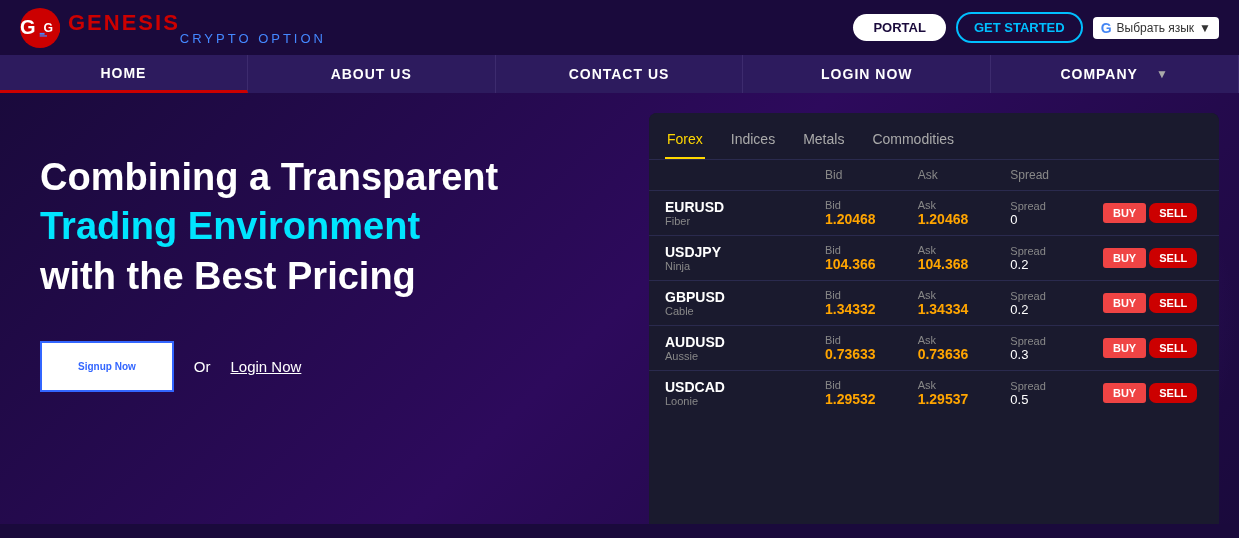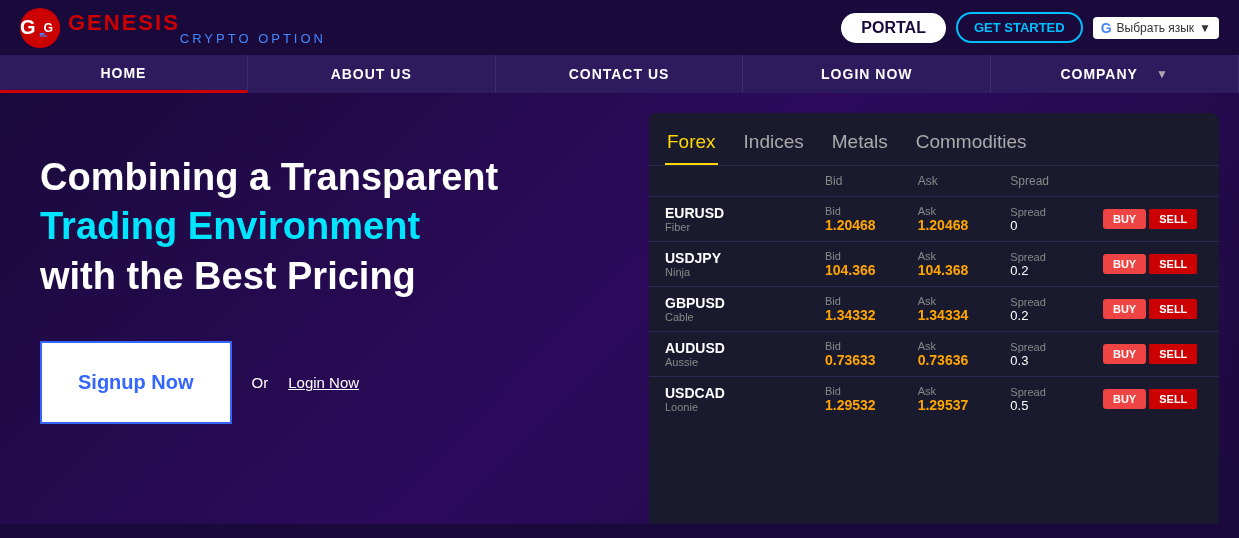--- a/index.html
+++ b/index.html
@@ -31,21 +31,21 @@
       font-weight: bold;
     }
     .logo-text { display: flex; flex-direction: row; }
     .logo-text .genesis { color: #cc0000; font-size: 22px; font-weight: bold; letter-spacing: 2px; }
     .logo-text .crypto-option { color: #4488ff; font-size: 13px; letter-spacing: 3px; margin-top: 21px; }
     .top-right { display: flex; align-items: center; gap: 10px; }
     .btn-portal {
       background: white; color: #1a0a3c;
       border: none; padding: 6px 20px;
       border-radius: 20px; font-weight: bold;
-      font-size: 16px; cursor: pointer;
+      font-size: 13px; cursor: pointer;
     }
     .btn-get-started {
       background: transparent; color: #00bfff;
       border: 2px solid #00bfff; padding: 6px 16px;
       border-radius: 20px; font-weight: bold;
       font-size: 13px; cursor: pointer;
     }
     .google-translate {
       background: white; border-radius: 4px;
       padding: 3px 8px; display: flex; align-items: center;
@@ -118,22 +118,22 @@
       color: white;
       font-weight: bold;
       line-height: 1.3;
       margin-bottom: 0;
     }
     .hero-title .highlight { color: #00e5ff; }
     .hero-cta { margin-top: 40px; display: flex; align-items: center; gap: 20px; }
     .btn-signup {
       background: white; color: #3366ff;
       border: 2px solid #3366ff;
-      padding: 28px 36px;
-      font-size: 20px; font-weight: bold;
+      padding: 18px 36px;
+      font-size: 10px; font-weight: bold;
       cursor: pointer;
     }
     .cta-or { color: white; font-size: 15px; }
     .btn-login-link {
       color: white; font-size: 15px;
       text-decoration: underline; cursor: pointer;
       background: none; border: none;
     }
 
     
@@ -149,21 +149,21 @@
 
     .tabs {
       display: flex;
       background: #1a1a2e;
       padding: 12px 16px 0;
       border-bottom: 1px solid #2a2a4e;
       gap: 24px;
     }
     .tab {
       color: #aaa;
-      font-size: 19px;
+      font-size: 14px;
       padding: 6px 2px 10px;
       cursor: pointer;
       border-bottom: 2px solid transparent;
     }
     .tab.active { color: #ffd700; border-bottom: 2px solid #ffd700; }
 
     .table-header {
       display: grid;
       grid-template-columns: 160px 1fr 1fr 1fr 100px;
       padding: 8px 16px;
@@ -186,21 +186,21 @@
     .buy-sell { display: flex; gap: 3px; }
     .btn-buy {
       background: #ef4444; color: white;
       border: none; padding: 4px 10px;
       border-radius: 3px; font-size: 11px;
       font-weight: bold; cursor: pointer;
     }
     .btn-sell {
       background: #cc0000; color: white;
       border: none; padding: 4px 10px;
-      border-radius: 1px; font-size: 11px;
+      border-radius: 7px; font-size: 11px;
       font-weight: bold; cursor: pointer;
     }
   </style>
 </head>
 <body>
 
 <div class="top-bar">
   <div class="logo-area">
     <div class="logo-icon">
       <svg width="40" height="40" viewBox="0 0 40 40">

